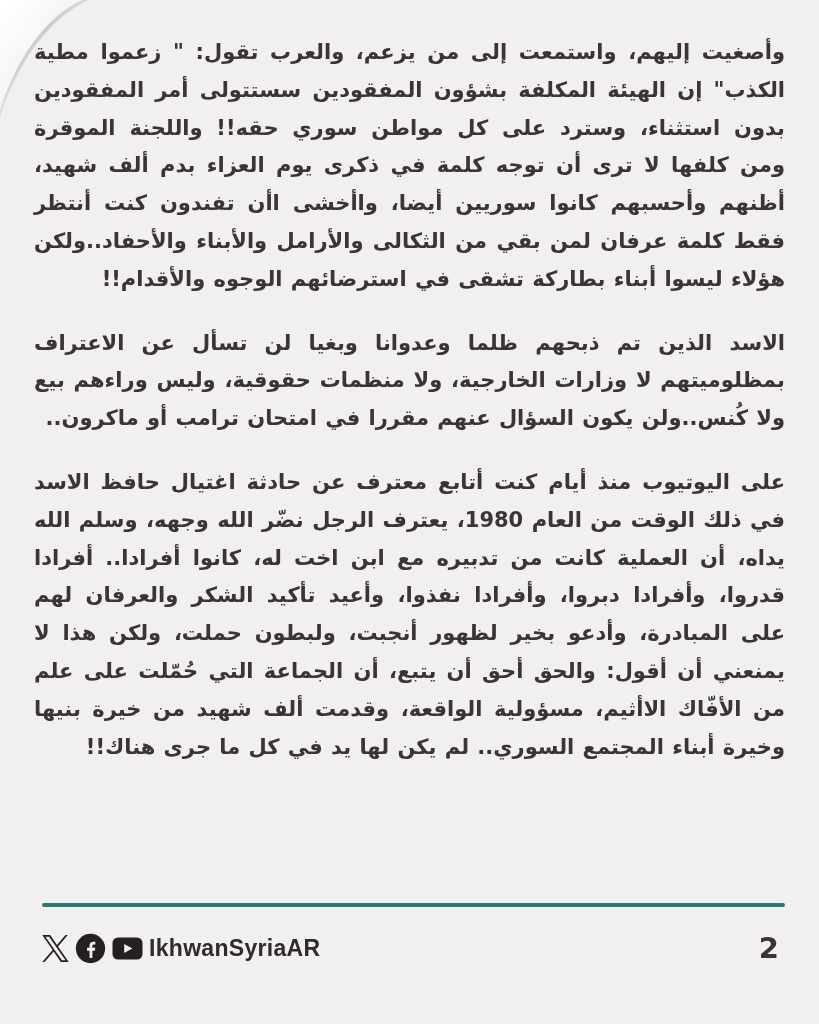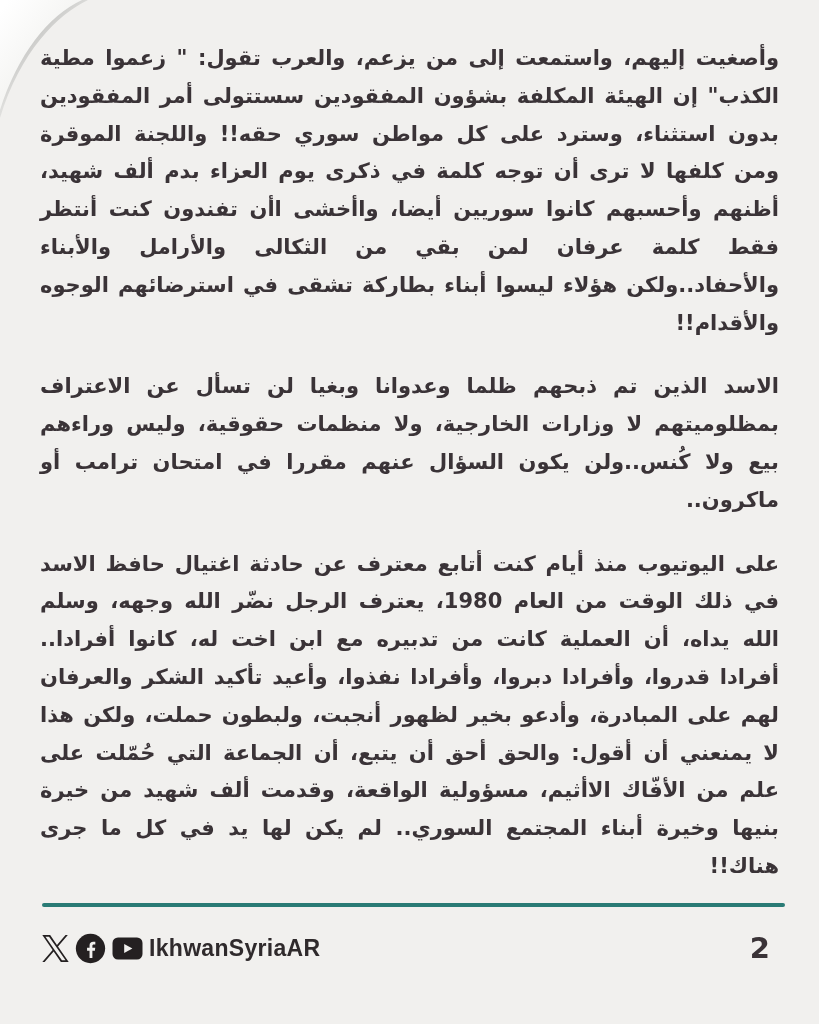--- a/index.html
+++ b/index.html
@@ -22,28 +22,28 @@
     position:absolute;top:34px;left:34px;right:34px;
     direction:rtl;
     text-align:justify;
     text-align-last:right;
     color:var(--text);
     font-size:21px;
     font-weight:700;
     line-height:1.8;
     word-spacing:1px;
   }
-  .article p{margin:6px;}
+  .article p{margin:0;}
   .article p + p{margin-top:26px;}
   .divider{
     position:absolute;top:903px;left:42px;right:34px;height:4px;
     background:var(--accent);border:none;margin:0;border-radius:2px;
   }
   .footer{
-    position:absolute;top:926px;left:42px;right:49px;height:44px;
+    position:absolute;top:926px;left:42px;right:40px;height:44px;
     display:flex;align-items:center;justify-content:space-between;
   }
   .social{display:flex;align-items:center;gap:6px;color:var(--icon);}
   .social svg{display:block;}
   .handle{
     font-family:"Liberation Sans","DejaVu Sans",sans-serif;
     font-weight:700;font-size:23px;color:#2F2A2C;
     letter-spacing:.3px;margin-right:4px;
   }
   .page-num{

